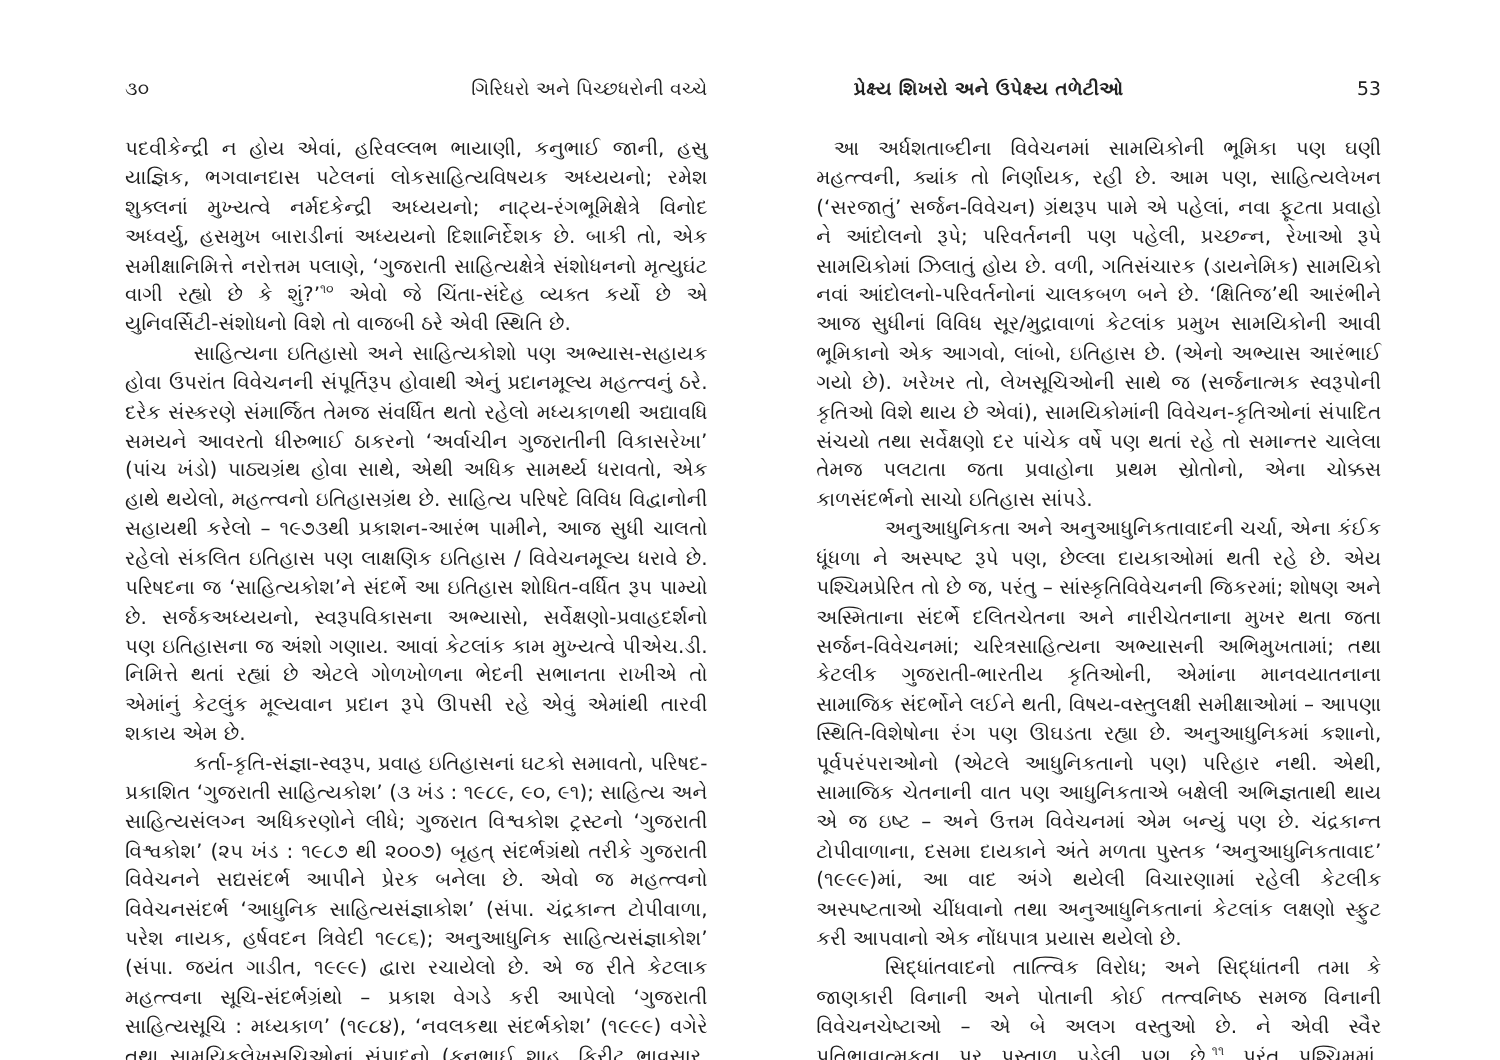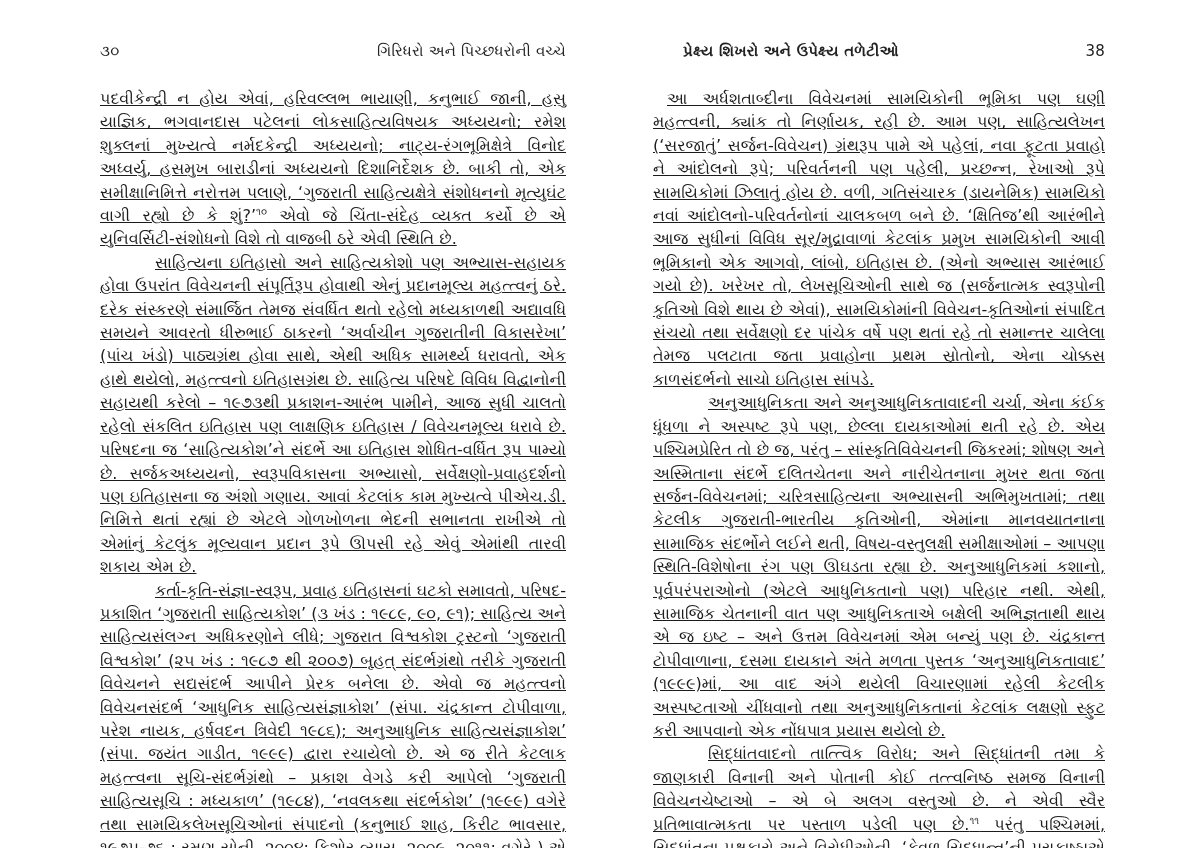--- a/index.html
+++ b/index.html
@@ -16,37 +16,37 @@
     background: #ffffff;
     overflow: hidden;
   }
   .page {
     position: absolute;
     top: 0;
   }
   .page--left  { left: 100px; width: 466px; }
   .page--right { left: 653px; width: 452px; }
   .page-head {
-    margin-top: 42px;
+    margin-top: 62px;
     display: flex;
     justify-content: space-between;
     align-items: flex-start;
     font-size: 15px;
     letter-spacing: 0.2px;
     color: #222;
   }
   .page--right .running-head { padding-left: 30px; font-weight: bold; }
   .page-body {
     margin-top: 27px;
     font-size: 16px;
     line-height: 23.4px;
     text-align: justify;
     color: #1c1c1c;
   }
-  .page-body p { margin: 0; text-decoration: underline; }
+  .page-body p { margin: 0; }
   .para--indent    { text-indent: 55px; }
   .para--indent-sm { text-indent: 14px; }
   sup.note-ref {
     font-size: 10px;
     line-height: 0;
     vertical-align: super;
     letter-spacing: 0;
   }
 </style>
 </head>
@@ -63,21 +63,21 @@
       <p><span>પદવીકેન્દ્રી ન હોય એવાં, હરિવલ્લભ ભાયાણી, કનુભાઈ જાની, હસુ યાજ્ઞિક, ભગવાનદાસ પટેલનાં લોકસાહિત્યવિષયક અધ્યયનો; રમેશ શુક્લનાં મુખ્યત્વે નર્મદકેન્દ્રી અધ્યયનો; નાટ્ય-રંગભૂમિક્ષેત્રે વિનોદ અધ્વર્યુ, હસમુખ બારાડીનાં અધ્યયનો દિશાનિર્દેશક છે. બાકી તો, એક સમીક્ષાનિમિત્તે નરોત્તમ પલાણે, ‘ગુજરાતી સાહિત્યક્ષેત્રે સંશોધનનો મૃત્યુઘંટ વાગી રહ્યો છે કે શું?’</span><sup class="note-ref">૧૦</sup><span> એવો જે ચિંતા-સંદેહ વ્યક્ત કર્યો છે એ યુનિવર્સિટી-સંશોધનો વિશે તો વાજબી ઠરે એવી સ્થિતિ છે.</span></p>
       <p class="para--indent">સાહિત્યના ઇતિહાસો અને સાહિત્યકોશો પણ અભ્યાસ-સહાયક હોવા ઉપરાંત વિવેચનની સંપૂર્તિરૂપ હોવાથી એનું પ્રદાનમૂલ્ય મહત્ત્વનું ઠરે. દરેક સંસ્કરણે સંમાર્જિત તેમજ સંવર્ધિત થતો રહેલો મધ્યકાળથી અદ્યાવધિ સમયને આવરતો ધીરુભાઈ ઠાકરનો ‘અર્વાચીન ગુજરાતીની વિકાસરેખા’ (પાંચ ખંડો) પાઠ્યગ્રંથ હોવા સાથે, એથી અધિક સામર્થ્ય ધરાવતો, એક હાથે થયેલો, મહત્ત્વનો ઇતિહાસગ્રંથ છે. સાહિત્ય પરિષદે વિવિધ વિદ્વાનોની સહાયથી કરેલો – ૧૯૭૩થી પ્રકાશન-આરંભ પામીને, આજ સુધી ચાલતો રહેલો સંકલિત ઇતિહાસ પણ લાક્ષણિક ઇતિહાસ / વિવેચનમૂલ્ય ધરાવે છે. પરિષદના જ ‘સાહિત્યકોશ’ને સંદર્ભે આ ઇતિહાસ શોધિત-વર્ધિત રૂપ પામ્યો છે. સર્જકઅધ્યયનો, સ્વરૂપવિકાસના અભ્યાસો, સર્વેક્ષણો-પ્રવાહદર્શનો પણ ઇતિહાસના જ અંશો ગણાય. આવાં કેટલાંક કામ મુખ્યત્વે પીએચ.ડી. નિમિત્તે થતાં રહ્યાં છે એટલે ગોળખોળના ભેદની સભાનતા રાખીએ તો એમાંનું કેટલુંક મૂલ્યવાન પ્રદાન રૂપે ઊપસી રહે એવું એમાંથી તારવી શકાય એમ છે.</p>
       <p class="para--indent">કર્તા-કૃતિ-સંજ્ઞા-સ્વરૂપ, પ્રવાહ ઇતિહાસનાં ઘટકો સમાવતો, પરિષદ-પ્રકાશિત ‘ગુજરાતી સાહિત્યકોશ’ (૩ ખંડ : ૧૯૮૯, ૯૦, ૯૧); સાહિત્ય અને સાહિત્યસંલગ્ન અધિકરણોને લીધે; ગુજરાત વિશ્વકોશ ટ્રસ્ટનો ‘ગુજરાતી વિશ્વકોશ’ (૨૫ ખંડ : ૧૯૮૭ થી ૨૦૦૭) બૃહત્ સંદર્ભગ્રંથો તરીકે ગુજરાતી વિવેચનને સદ્યસંદર્ભ આપીને પ્રેરક બનેલા છે. એવો જ મહત્ત્વનો વિવેચનસંદર્ભ ‘આધુનિક સાહિત્યસંજ્ઞાકોશ’ (સંપા. ચંદ્રકાન્ત ટોપીવાળા, પરેશ નાયક, હર્ષવદન ત્રિવેદી ૧૯૮૬); અનુઆધુનિક સાહિત્યસંજ્ઞાકોશ’ (સંપા. જયંત ગાડીત, ૧૯૯૯) દ્વારા રચાયેલો છે. એ જ રીતે કેટલાક મહત્ત્વના સૂચિ-સંદર્ભગ્રંથો – પ્રકાશ વેગડે કરી આપેલો ‘ગુજરાતી સાહિત્યસૂચિ : મધ્યકાળ’ (૧૯૮૪), ‘નવલકથા સંદર્ભકોશ’ (૧૯૯૯) વગેરે તથા સામયિકલેખસૂચિઓનાં સંપાદનો (કનુભાઈ શાહ, કિરીટ ભાવસાર, ૧૯૭૫-૭૬ ; રમણ સોની, ૨૦૦૪; કિશોર વ્યાસ, ૨૦૦૯, ૨૦૧૧; વગેરે ) એ અધ્યયન-લેખનમાં સાધાર સહાયક ભૂમિકા ભજવી છે.</p>
 
     </div>
   </div>
 
   <div class="page page--right">
     <div class="page-head">
       <span class="running-head">પ્રેક્ષ્ય શિખરો અને ઉપેક્ષ્ય તળેટીઓ</span>
-      <span class="page-num">38</span>
+      <span class="page-num">53</span>
     </div>
     <div class="page-body">
       <p class="para--indent-sm">આ અર્ધશતાબ્દીના વિવેચનમાં સામયિકોની ભૂમિકા પણ ઘણી મહત્ત્વની, ક્યાંક તો નિર્ણાયક, રહી છે. આમ પણ, સાહિત્યલેખન (‘સરજાતું’ સર્જન-વિવેચન) ગ્રંથરૂપ પામે એ પહેલાં, નવા ફૂટતા પ્રવાહો ને આંદોલનો રૂપે; પરિવર્તનની પણ પહેલી, પ્રચ્છન્ન, રેખાઓ રૂપે સામયિકોમાં ઝિલાતું હોય છે. વળી, ગતિસંચારક (ડાયનેમિક) સામયિકો નવાં આંદોલનો-પરિવર્તનોનાં ચાલકબળ બને છે. ‘ક્ષિતિજ’થી આરંભીને આજ સુધીનાં વિવિધ સૂર/મુદ્રાવાળાં કેટલાંક પ્રમુખ સામયિકોની આવી ભૂમિકાનો એક આગવો, લાંબો, ઇતિહાસ છે. (એનો અભ્યાસ આરંભાઈ ગયો છે). ખરેખર તો, લેખસૂચિઓની સાથે જ (સર્જનાત્મક સ્વરૂપોની કૃતિઓ વિશે થાય છે એવાં), સામયિકોમાંની વિવેચન-કૃતિઓનાં સંપાદિત સંચયો તથા સર્વેક્ષણો દર પાંચેક વર્ષે પણ થતાં રહે તો સમાન્તર ચાલેલા તેમજ પલટાતા જતા પ્રવાહોના પ્રથમ સ્રોતોનો, એના ચોક્કસ કાળસંદર્ભનો સાચો ઇતિહાસ સાંપડે.</p>
       <p class="para--indent">અનુઆધુનિકતા અને અનુઆધુનિકતાવાદની ચર્ચા, એના કંઈક ધૂંધળા ને અસ્પષ્ટ રૂપે પણ, છેલ્લા દાયકાઓમાં થતી રહે છે. એય પશ્ચિમપ્રેરિત તો છે જ, પરંતુ – સાંસ્કૃતિવિવેચનની જિકરમાં; શોષણ અને અસ્મિતાના સંદર્ભે દલિતચેતના અને નારીચેતનાના મુખર થતા જતા સર્જન-વિવેચનમાં; ચરિત્રસાહિત્યના અભ્યાસની અભિમુખતામાં; તથા કેટલીક ગુજરાતી-ભારતીય કૃતિઓની, એમાંના માનવયાતનાના સામાજિક સંદર્ભોને લઈને થતી, વિષય-વસ્તુલક્ષી સમીક્ષાઓમાં – આપણા સ્થિતિ-વિશેષોના રંગ પણ ઊઘડતા રહ્યા છે. અનુઆધુનિકમાં કશાનો, પૂર્વપરંપરાઓનો (એટલે આધુનિકતાનો પણ) પરિહાર નથી. એથી, સામાજિક ચેતનાની વાત પણ આધુનિકતાએ બક્ષેલી અભિજ્ઞતાથી થાય એ જ ઇષ્ટ – અને ઉત્તમ વિવેચનમાં એમ બન્યું પણ છે. ચંદ્રકાન્ત ટોપીવાળાના, દસમા દાયકાને અંતે મળતા પુસ્તક ‘અનુઆધુનિકતાવાદ’ (૧૯૯૯)માં, આ વાદ અંગે થયેલી વિચારણામાં રહેલી કેટલીક અસ્પષ્ટતાઓ ચીંધવાનો તથા અનુઆધુનિકતાનાં કેટલાંક લક્ષણો સ્ફુટ કરી આપવાનો એક નોંધપાત્ર પ્રયાસ થયેલો છે.</p>
       <p class="para--indent"><span>સિદ્ધાંતવાદનો તાત્ત્વિક વિરોધ; અને સિદ્ધાંતની તમા કે જાણકારી વિનાની અને પોતાની કોઈ તત્ત્વનિષ્ઠ સમજ વિનાની વિવેચનચેષ્ટાઓ – એ બે અલગ વસ્તુઓ છે. ને એવી સ્વૈર પ્રતિભાવાત્મકતા પર પસ્તાળ પડેલી પણ છે.</span><sup class="note-ref">૧૧</sup><span> પરંતુ પશ્ચિમમાં, સિદ્ધાંતના પક્ષકારો અને વિરોધીઓની, ‘કેવળ સિદ્ધાન્ત’ની પરાકાષ્ઠાએ સિદ્ધાંતની સ્થગિતતાની, સિદ્ધાંતના અંતની – ચર્ચાઓ આપણે ત્યાં, અન્ય વિચારણાઓની જેમ જ, ઊતરતી રહી છે. જો કે આપણે તો આમેય સિદ્ધાન્તપરસ્ત ઓછા છીએ, આપણે મહદંશે કૃતિચર્ચા-વાદીઓ છીએ. પરંતુ પશ્ચિમની સિદ્ધાન્તવિચારણાના ચાહક અભ્યાસીઓએ પણ –</span></p>
     </div>
   </div>
 
 </div>
 

